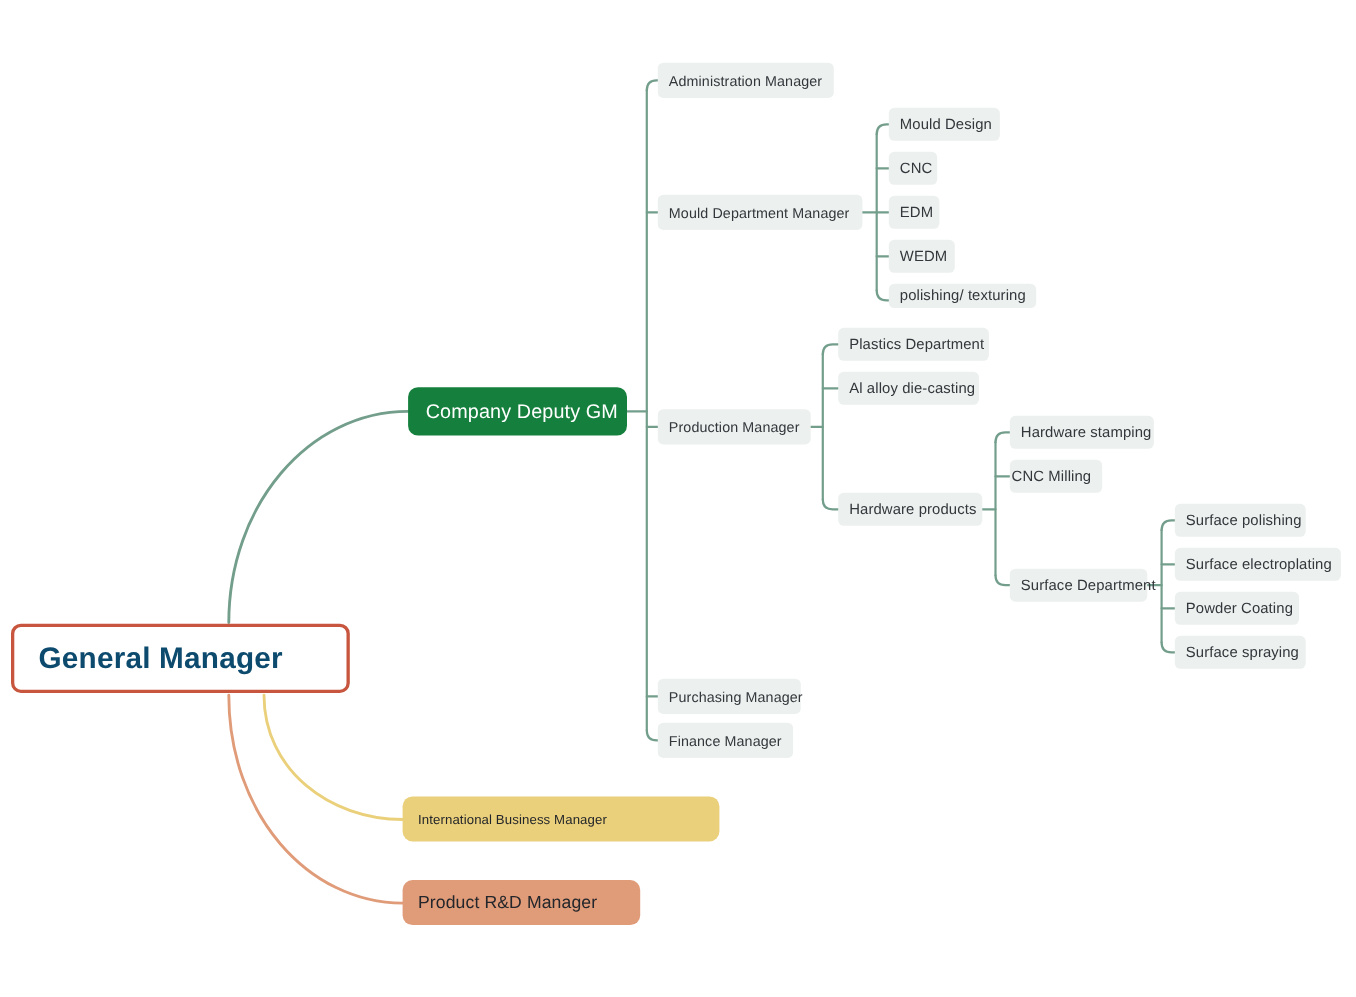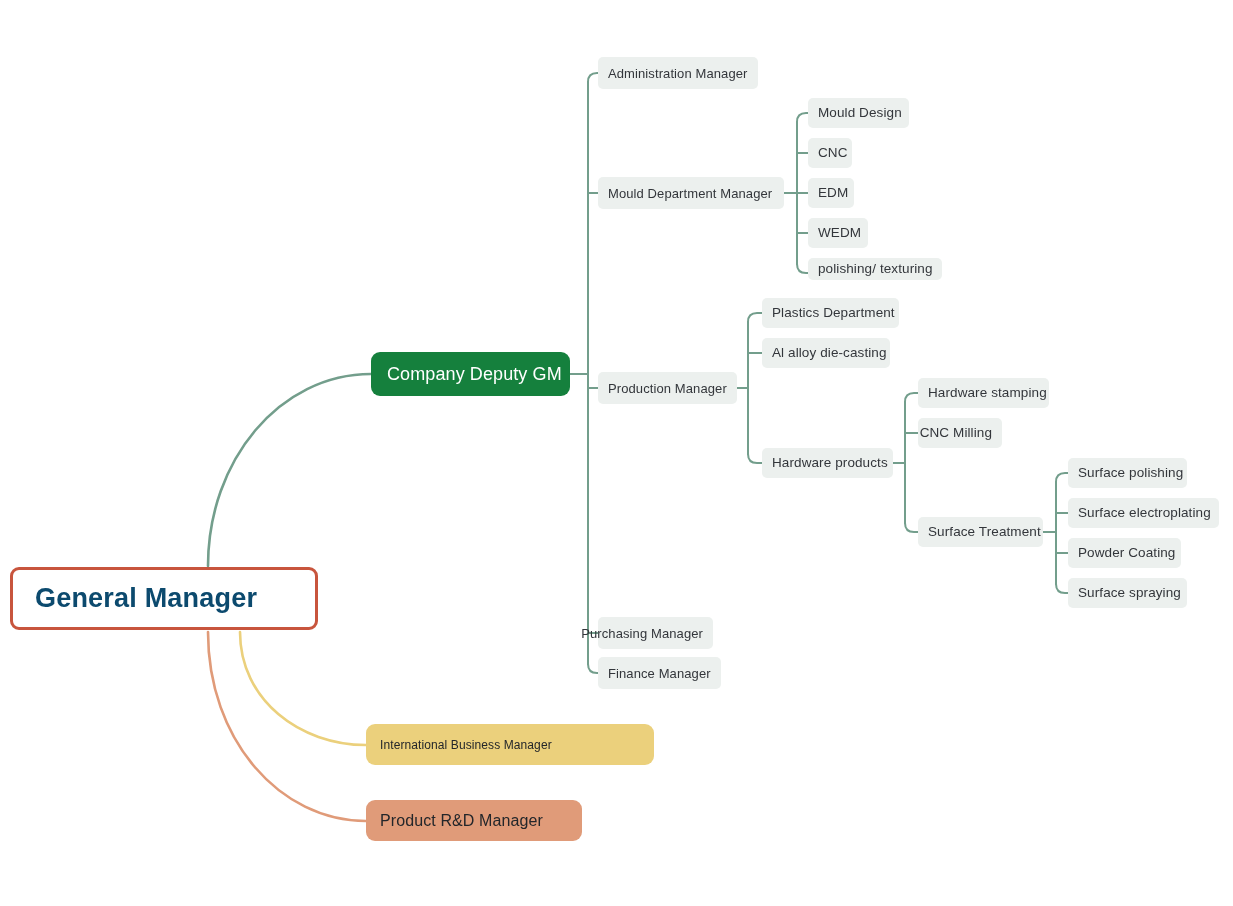--- a/index.html
+++ b/index.html
@@ -130,21 +130,21 @@
       </div>
       <div class="node lvl2" style="left: 598px; top: 57px; width: 160px; height: 32px;">
         <span>Administration Manager</span>
       </div>
       <div class="node lvl2" style="left: 598px; top: 177px; width: 186px; height: 32px;">
         <span>Mould Department Manager</span>
       </div>
       <div class="node lvl2" style="left: 598px; top: 372px; width: 139px; height: 32px;">
         <span>Production Manager</span>
       </div>
-      <div class="node lvl2" style="left: 598px; top: 617px; width: 115px; height: 32px; justify-content: flex-end;">
+      <div class="node lvl2" style="left: 598px; top: 617px; width: 130px; height: 32px;">
         <span>Purchasing Manager</span>
       </div>
       <div class="node lvl2" style="left: 598px; top: 657px; width: 123px; height: 32px;">
         <span>Finance Manager</span>
       </div>
       <div class="node lvl3" style="left: 808px; top: 98px; width: 101px; height: 30px;">
         <span>Mould Design</span>
       </div>
       <div class="node lvl3" style="left: 808px; top: 138px; width: 44px; height: 30px;">
         <span>CNC</span>
@@ -167,21 +167,21 @@
       <div class="node lvl3" style="left: 762px; top: 448px; width: 131px; height: 30px;">
         <span>Hardware products</span>
       </div>
       <div class="node lvl4" style="left: 918px; top: 378px; width: 131px; height: 30px;">
         <span>Hardware stamping</span>
       </div>
       <div class="node lvl4" style="left: 918px; top: 418px; width: 84px; height: 30px; justify-content: flex-end;">
         <span>CNC Milling</span>
       </div>
       <div class="node lvl4" style="left: 918px; top: 517px; width: 125px; height: 30px;">
-        <span>Surface Treatment</span>
+        <span>Surface Department</span>
       </div>
       <div class="node lvl5" style="left: 1068px; top: 458px; width: 119px; height: 30px;">
         <span>Surface polishing</span>
       </div>
       <div class="node lvl5" style="left: 1068px; top: 498px; width: 151px; height: 30px;">
         <span>Surface electroplating</span>
       </div>
       <div class="node lvl5" style="left: 1068px; top: 538px; width: 113px; height: 30px;">
         <span>Powder Coating</span>
       </div>

